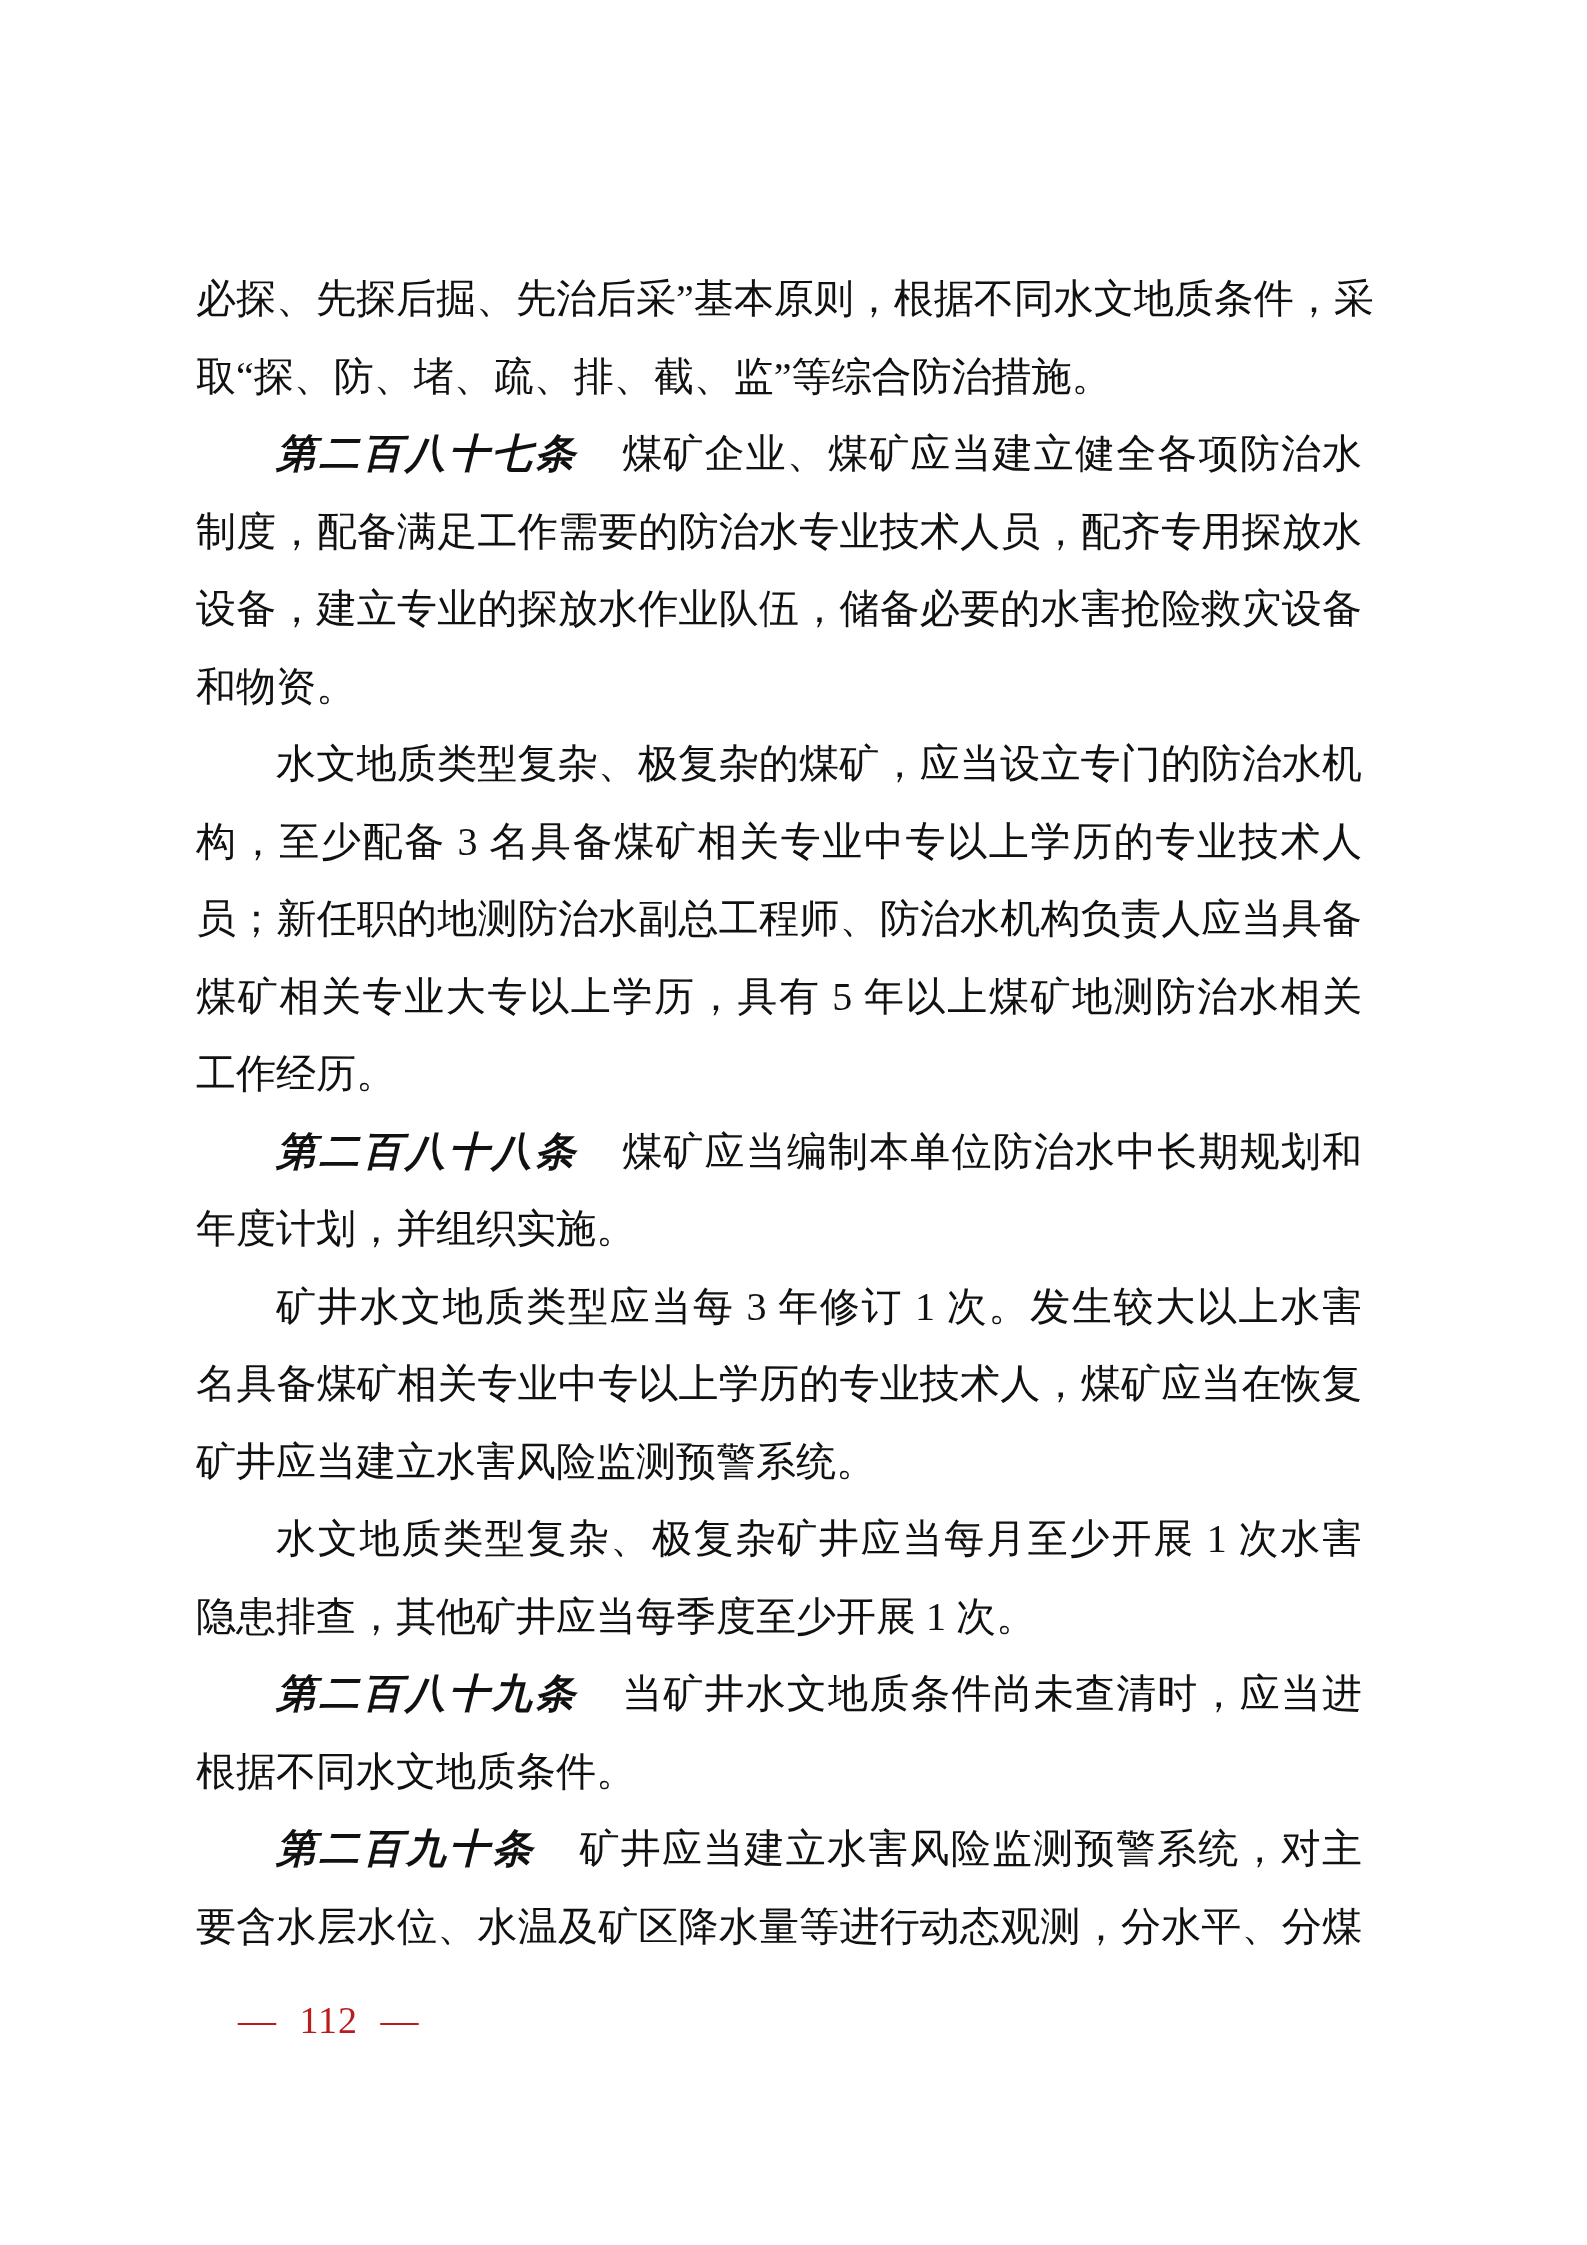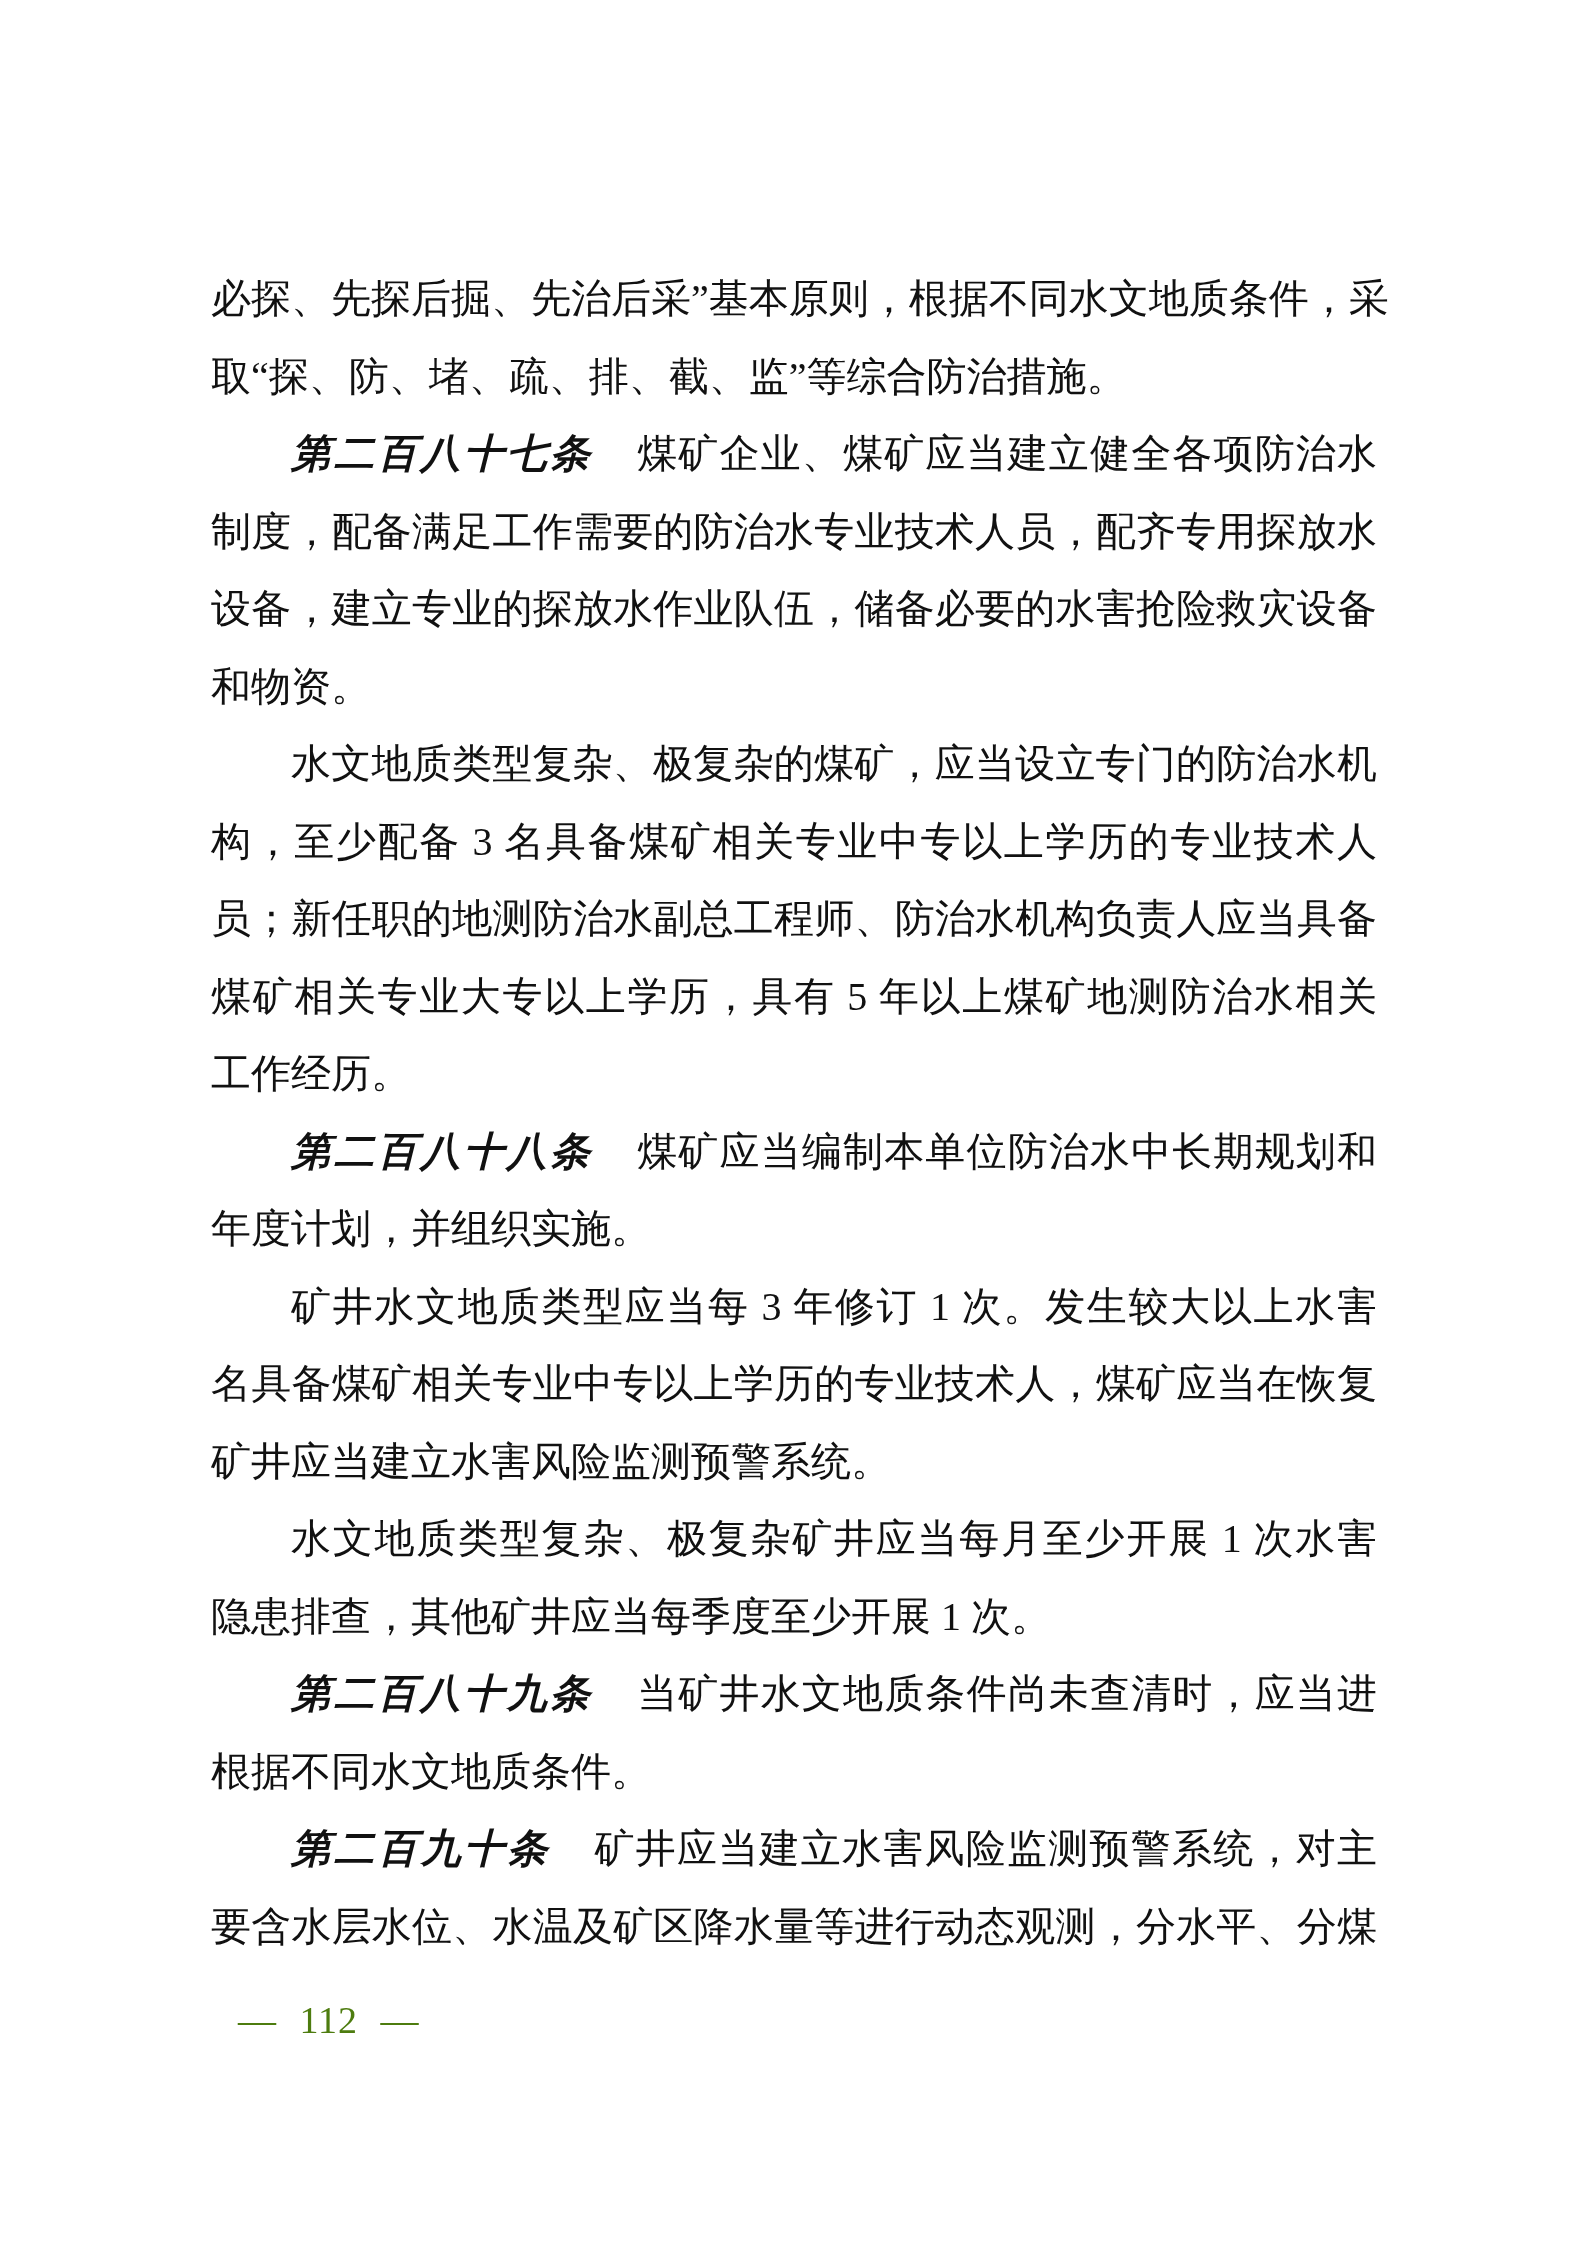--- a/index.html
+++ b/index.html
@@ -8,21 +8,21 @@
     width: 1587px;
     height: 2245px;
     margin: 0 auto;
     background: #ffffff;
     overflow: hidden;
     font-family: "Liberation Serif", serif;
     color: #111111;
   }
   .body-text {
     position: absolute;
-    left: 211px;
+    left: 196px;
     top: 260px;
     width: 1166px;
   }
   .line {
     width: 1166px;
     height: 77.5px;
     line-height: 77.5px;
     font-size: 40px;
     text-align: justify;
     text-align-last: left;
@@ -43,21 +43,21 @@
   }
   .footer {
     position: absolute;
     left: 238px;
     top: 1998px;
     height: 44px;
     line-height: 44px;
     font-size: 38px;
     letter-spacing: 1px;
     word-spacing: 12px;
-    color: #4d7c0f;
+    color: #b91c1c;
     font-family: "Liberation Serif", serif;
   }
 </style>
 </head>
 <body>
 
 <div class="page">
   <div class="body-text">
     <div class="line j">必探、先探后掘、先治后采”基本原则，根据不同水文地质条件，采</div>
     <div class="line">取“探、防、堵、疏、排、截、监”等综合防治措施。</div>

